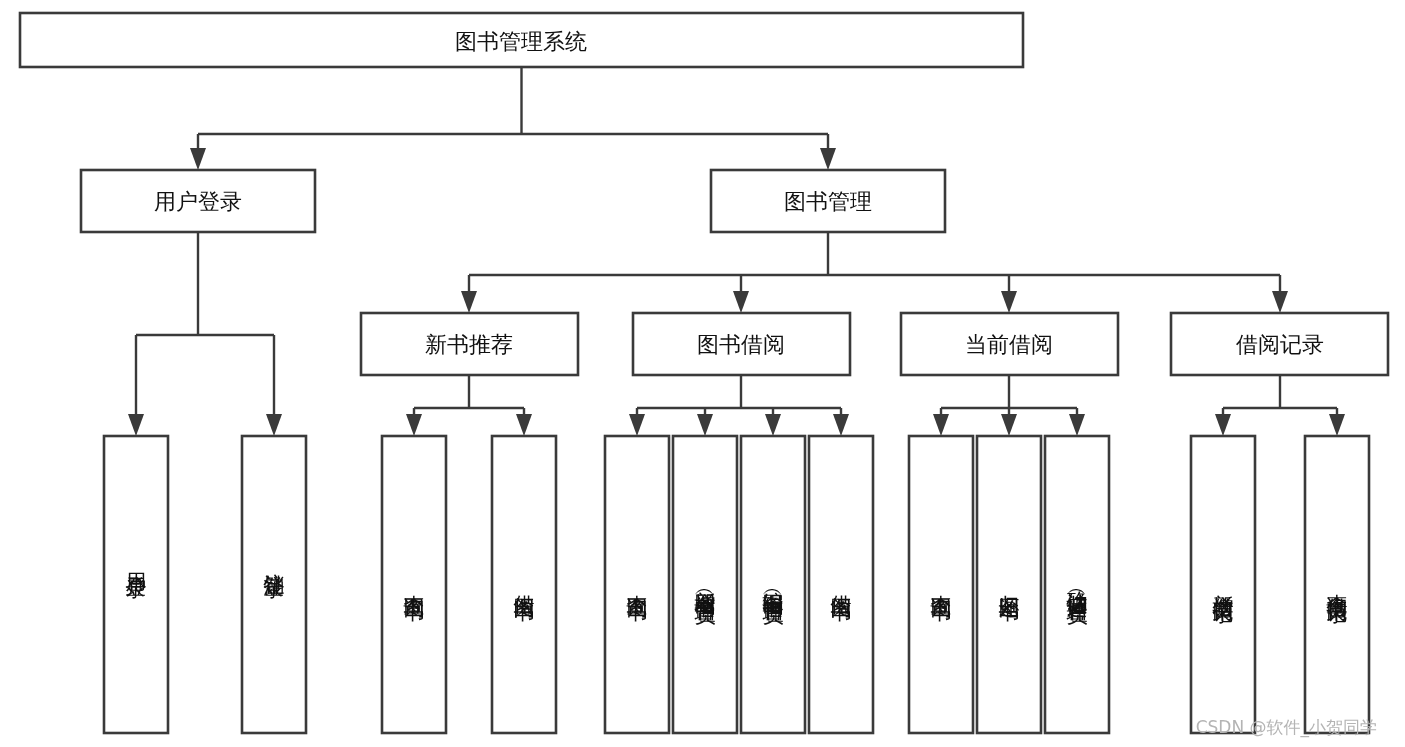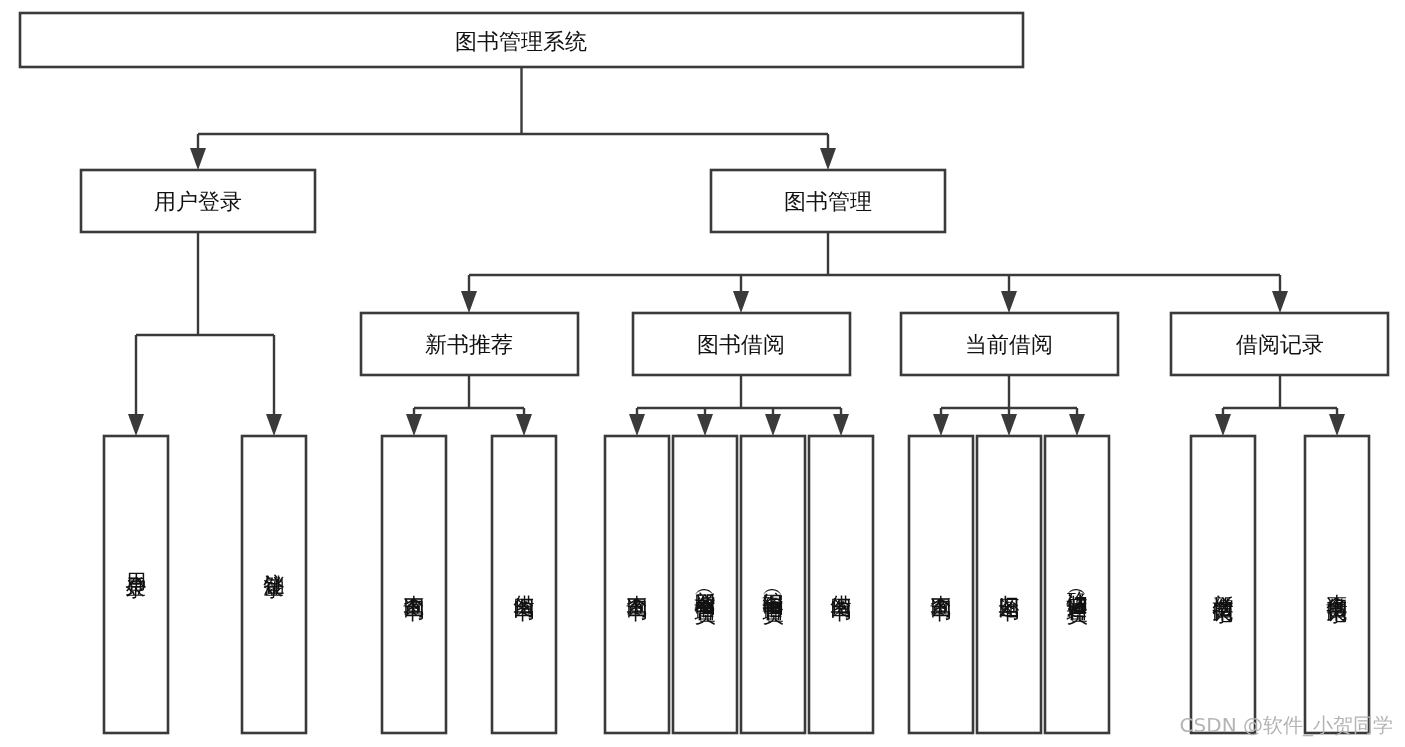--- a/index.html
+++ b/index.html
@@ -52,23 +52,23 @@
     stroke: #3a3a3a;
     stroke-width: 2.4;
     fill: none;
     stroke-linecap: butt;
   }
   .arrow-head {
     fill: #3a3a3a;
   }
   .watermark {
     position: absolute;
-    right: 12px;
+    right: 28px;
     bottom: 8px;
-    font-size: 20px;
+    font-size: 17px;
     color: #b4b4b4;
     font-family: "DejaVu Sans", "Liberation Sans", sans-serif;
     white-space: nowrap;
     pointer-events: none;
   }
 </style>
 </head>
 <body>
 
 <div id="diagram-root">

